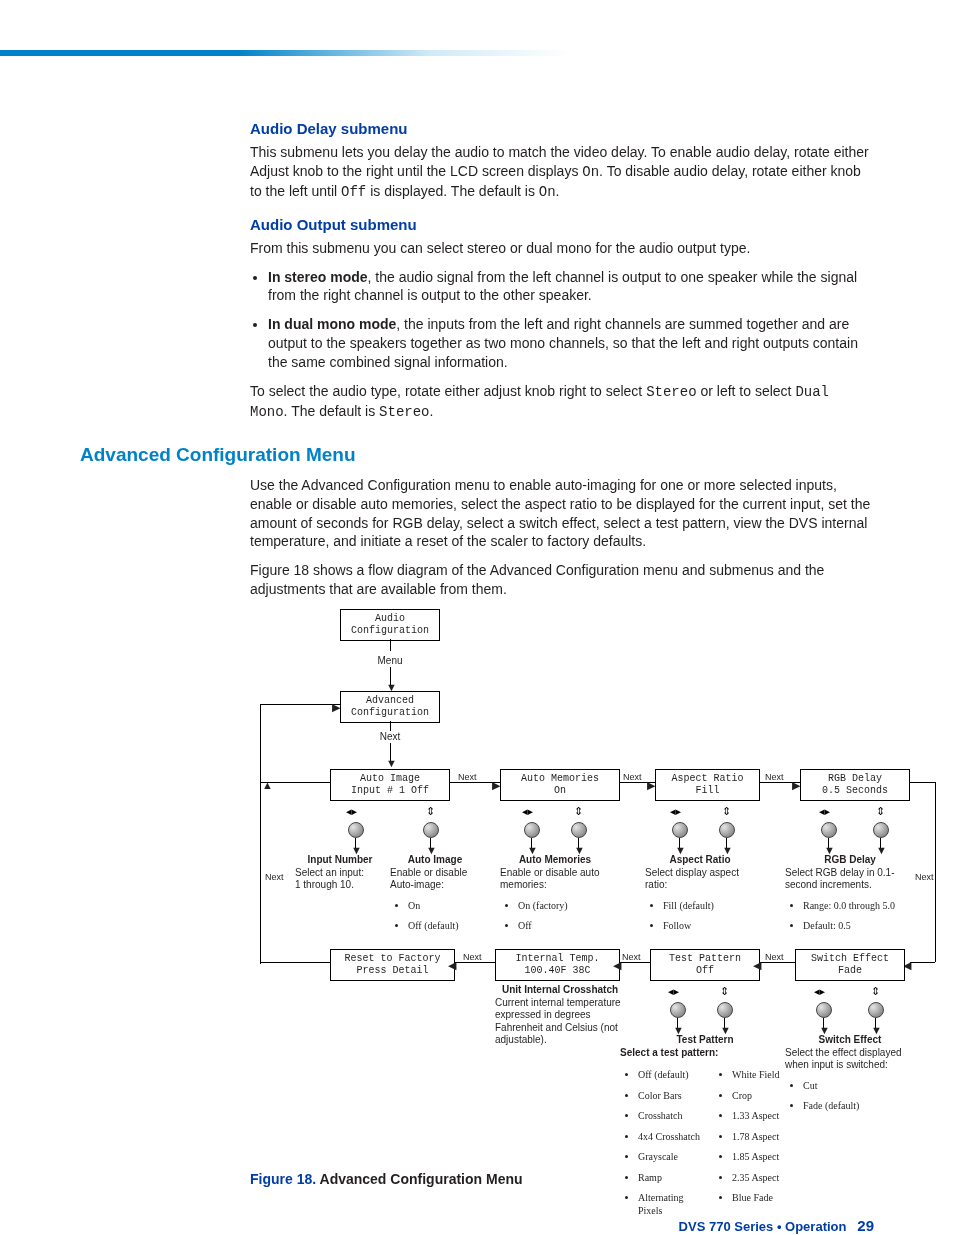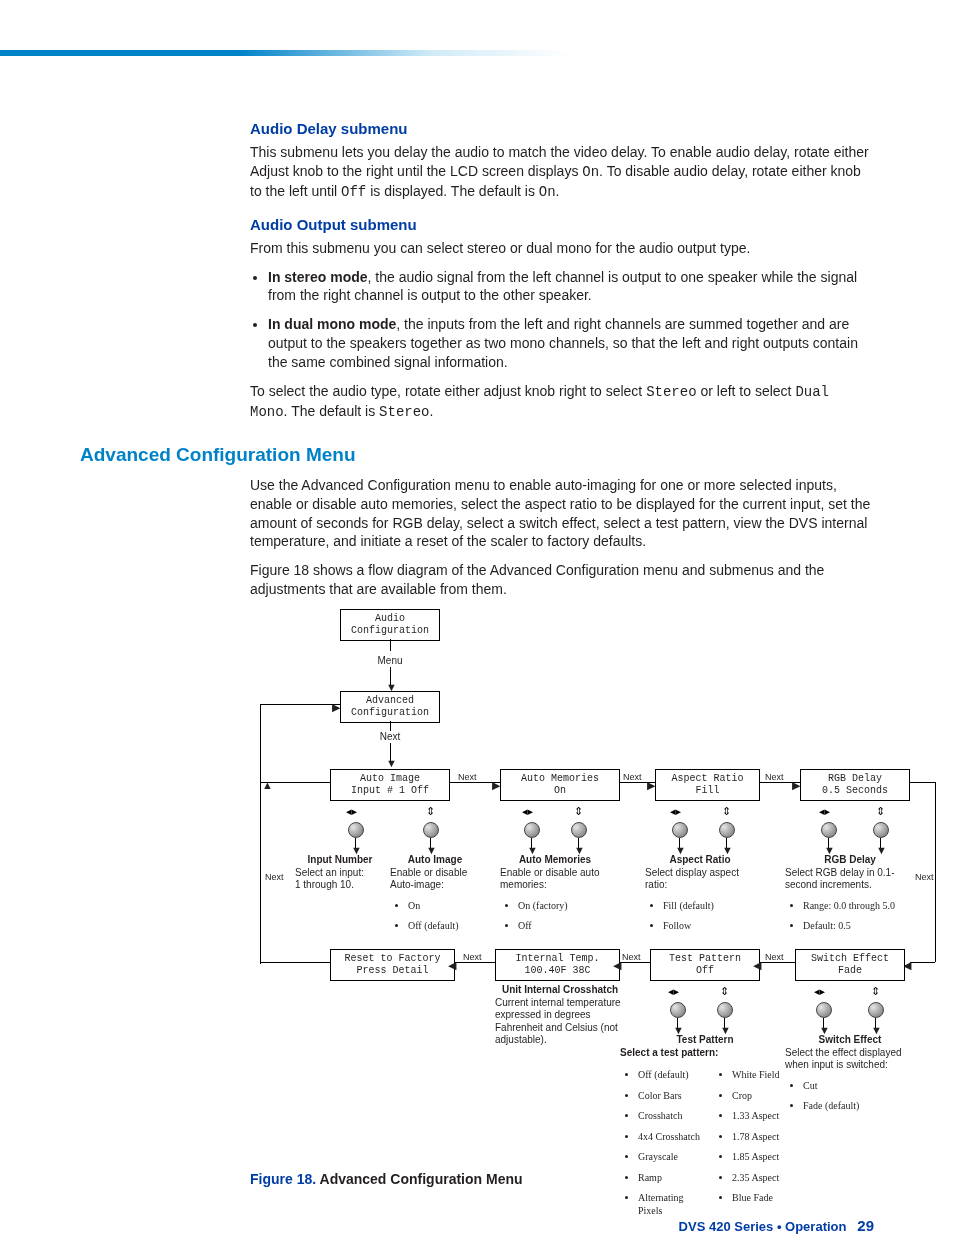--- a/index.html
+++ b/index.html
@@ -333,16 +333,16 @@
           <li>Fade (default)</li>
         </ul>
     </div>
   </div>
 
   <div class="fig-caption">
     <span class="fnum">Figure 18.  </span><span class="bold">Advanced Configuration Menu</span>
   </div>
 
   <div class="footer">
-    <span class="blue">DVS 420 Series • Operation</span>&nbsp;&nbsp;&nbsp;<span class="blue" style="font-size:15px;">29</span>
+    <span class="blue">DVS 770 Series • Operation</span>&nbsp;&nbsp;&nbsp;<span class="blue" style="font-size:15px;">29</span>
   </div>
 
 </div>
 
 </body></html>

